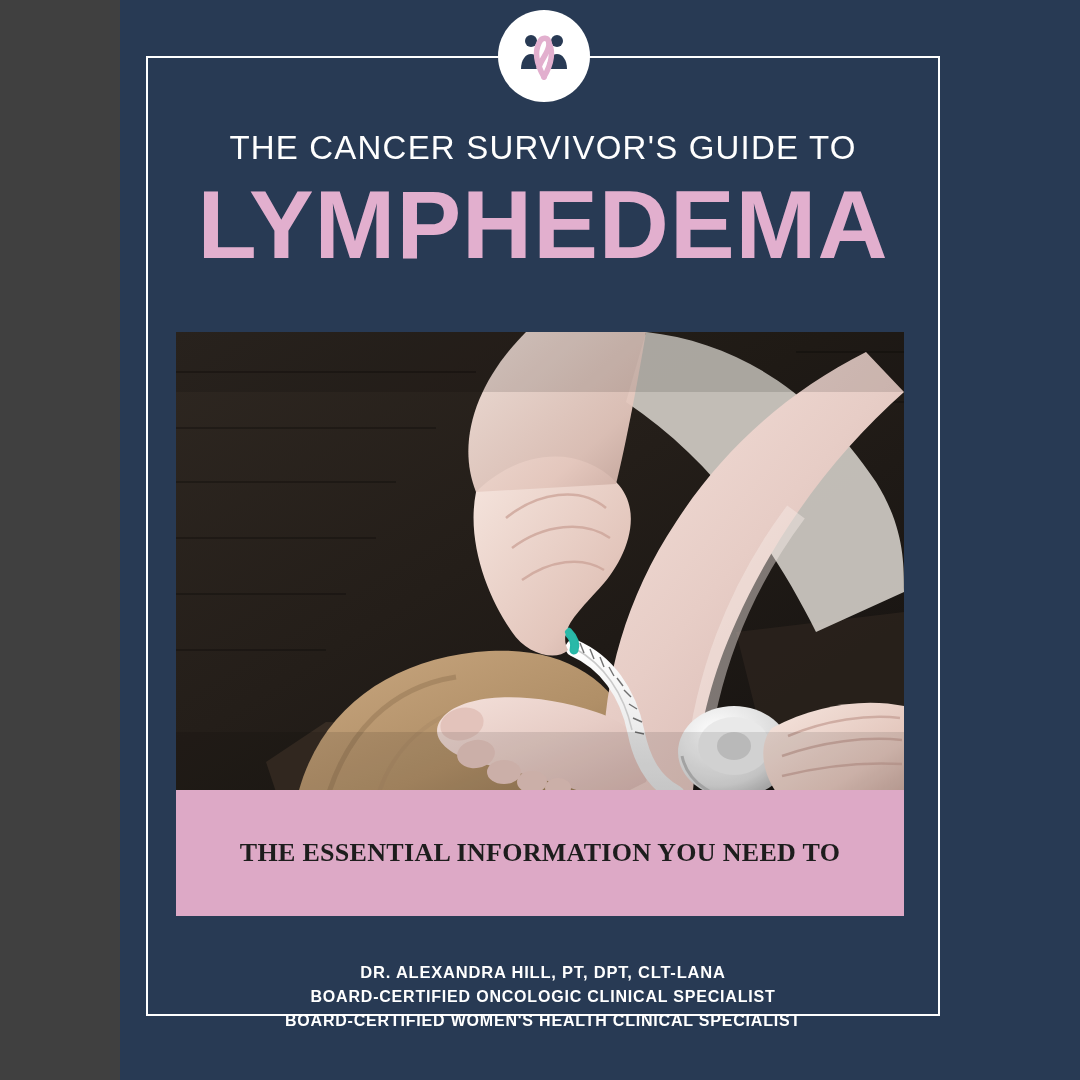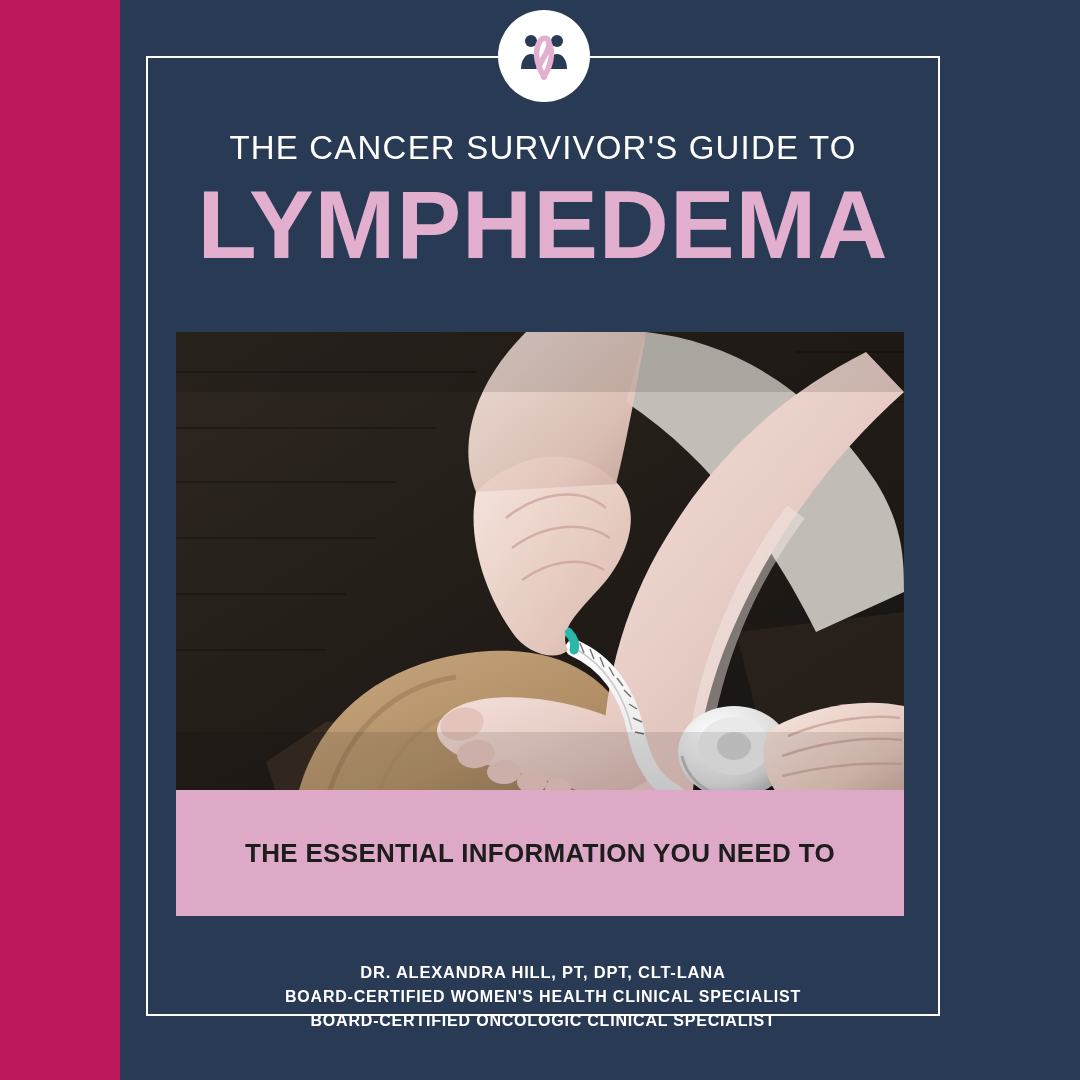--- a/index.html
+++ b/index.html
@@ -11,21 +11,21 @@
     width: 1080px;
     height: 1080px;
     font-family: "Liberation Sans", sans-serif;
     overflow: hidden;
   }
 
   .cover {
     position: relative;
     width: 1080px;
     height: 1080px;
-    background: #be185d;
+    background: #404040;
     box-sizing: border-box;
   }
 
   
   .panel {
     position: absolute;
     left: 120px;
     top: 0;
     width: 960px;
     height: 1080px;
@@ -114,20 +114,21 @@
   }
   .subtitle-text {
     color: #1d1d1d;
     font-size: 26px;
     font-weight: 700;
     letter-spacing: 0.3px;
     line-height: 1.32;
     text-transform: uppercase;
     padding: 0 26px;
     margin: 0;
+    font-family: Liberation Serif, serif;
   }
 
   
   .author-block {
     position: absolute;
     left: 146px;
     top: 960px;
     width: 794px;
     text-align: center;
   }
@@ -292,17 +293,17 @@
   </div>
 
   <div class="subtitle-band">
     <p class="subtitle-text">
       <span>THE ESSENTIAL INFORMATION YOU NEED TO</span><br>
     </p>
   </div>
 
   <div class="author-block">
     <p class="author-line name">DR. ALEXANDRA HILL, PT, DPT, CLT-LANA</p>
+    <p class="author-line">BOARD-CERTIFIED ONCOLOGIC CLINICAL SPECIALIST</p>
     <p class="author-line">BOARD-CERTIFIED WOMEN'S HEALTH CLINICAL SPECIALIST</p>
-    <p class="author-line">BOARD-CERTIFIED ONCOLOGIC CLINICAL SPECIALIST</p>
   </div>
 
 </div>
 
 </body></html>

